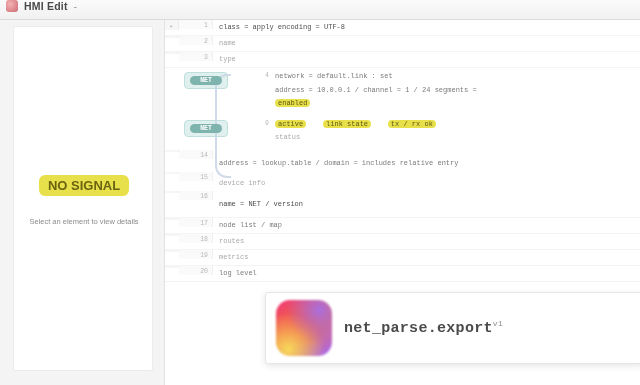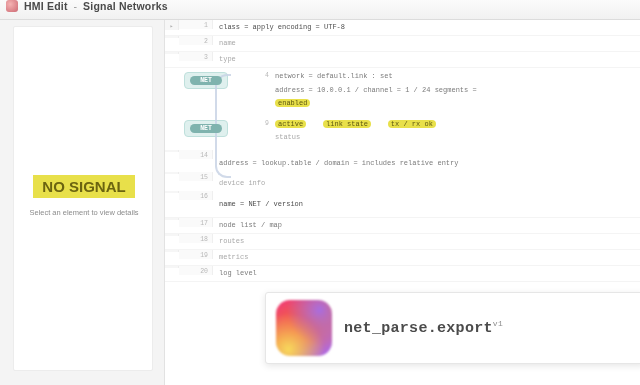--- a/index.html
+++ b/index.html
@@ -58,28 +58,28 @@
   .sidebar-center {
     position: absolute; left: 0; top: 148px;
     width: 140px;
     text-align: center;
     padding: 0 6px;
   }
   .sidebar-badge {
     display: inline-block;
     background: #e8e04a;
     color: #6b6410;
-    font-size: 15px; font-weight: bold;
+    font-size: 13px; font-weight: bold;
     padding: 3px 9px;
-    border-radius: 0;
+    border-radius: 6px;
     white-space: nowrap;
     filter: blur(.3px);
   }
   .sidebar-sub {
-    margin-top: 10px;
+    margin-top: 21px;
     font-size: 7.5px;
     color: #8c8c8c;
     line-height: 1.25;
     filter: blur(.3px);
   }
 
   
   .main {
     flex: 1 1 auto; height: 365px;
     position: relative;
@@ -215,21 +215,20 @@
     font-weight: normal;
   }
 </style>
 </head>
 <body>
 
 <div class="titlebar">
   <div class="app-icon"></div>
   <span class="title-text">HMI Edit</span>
   <span class="title-sep">-</span>
-  <span class="title-text">Signal Networks</span>
 </div>
 
 <div class="body-wrap">
 
   <div class="sidebar">
     <div class="sidebar-card">
       <div class="sidebar-center">
         <span class="sidebar-badge">NO SIGNAL</span>
         <div class="sidebar-sub">Select an element to view details</div>
       </div>

